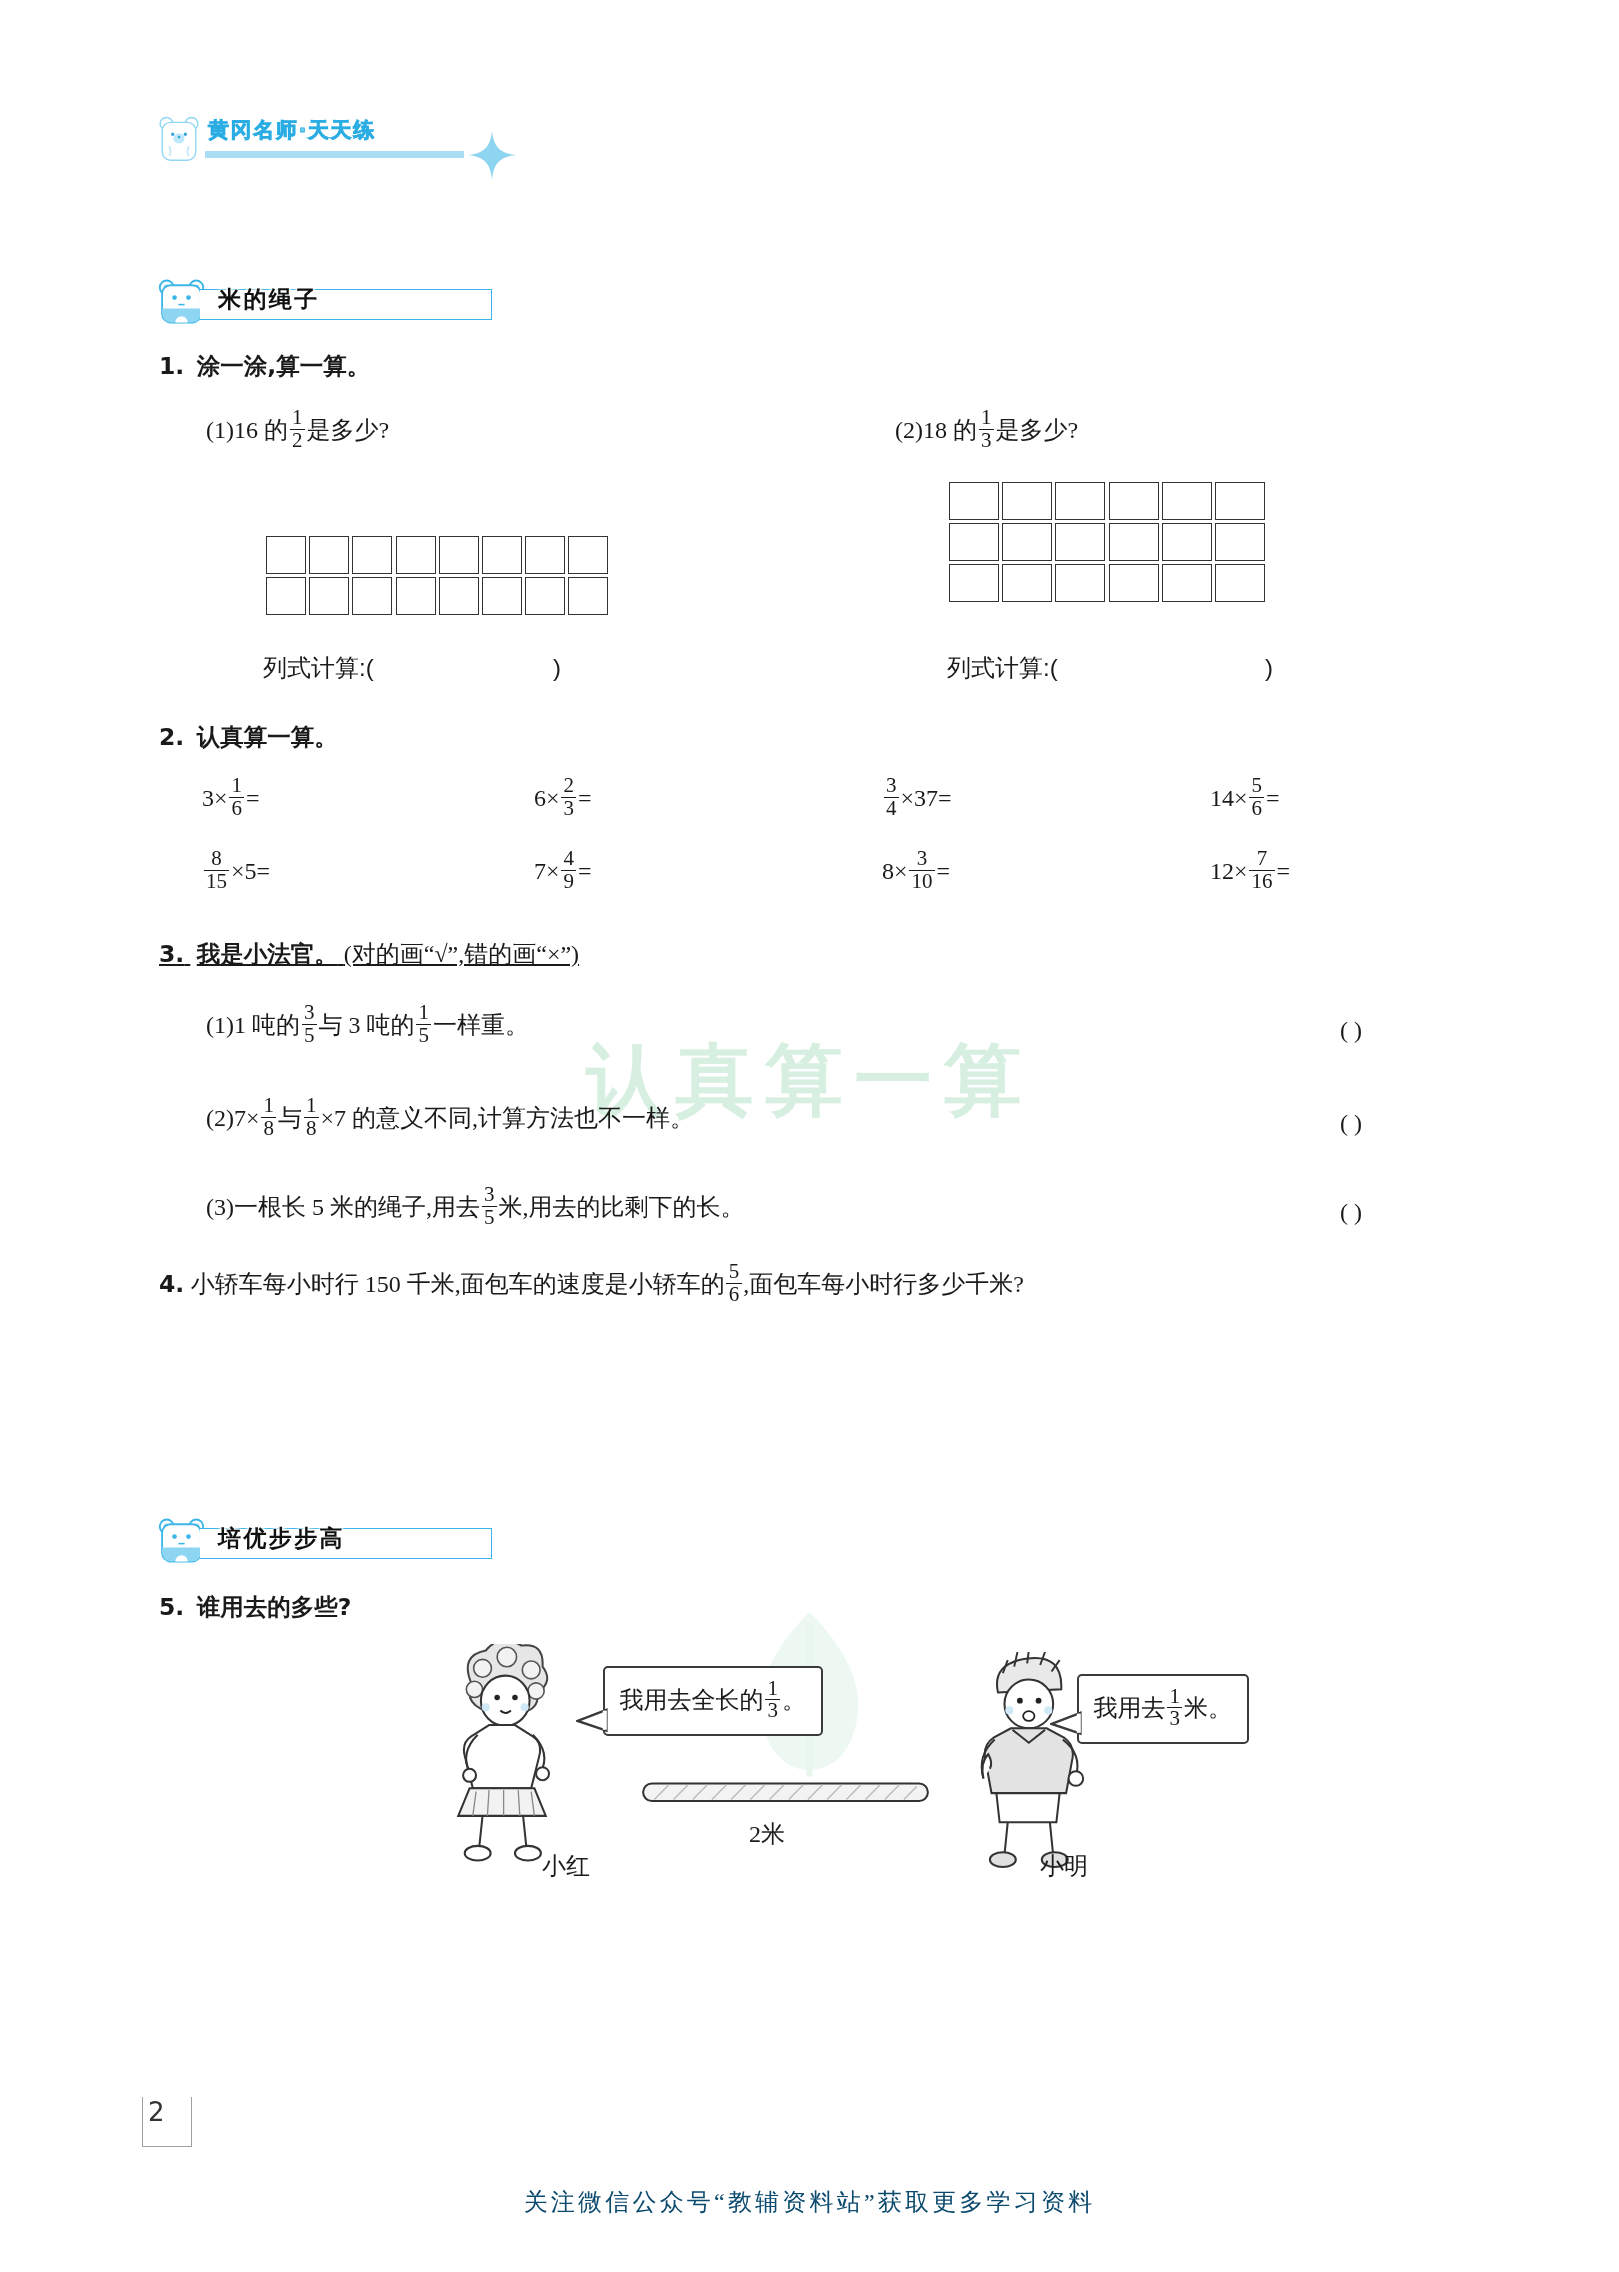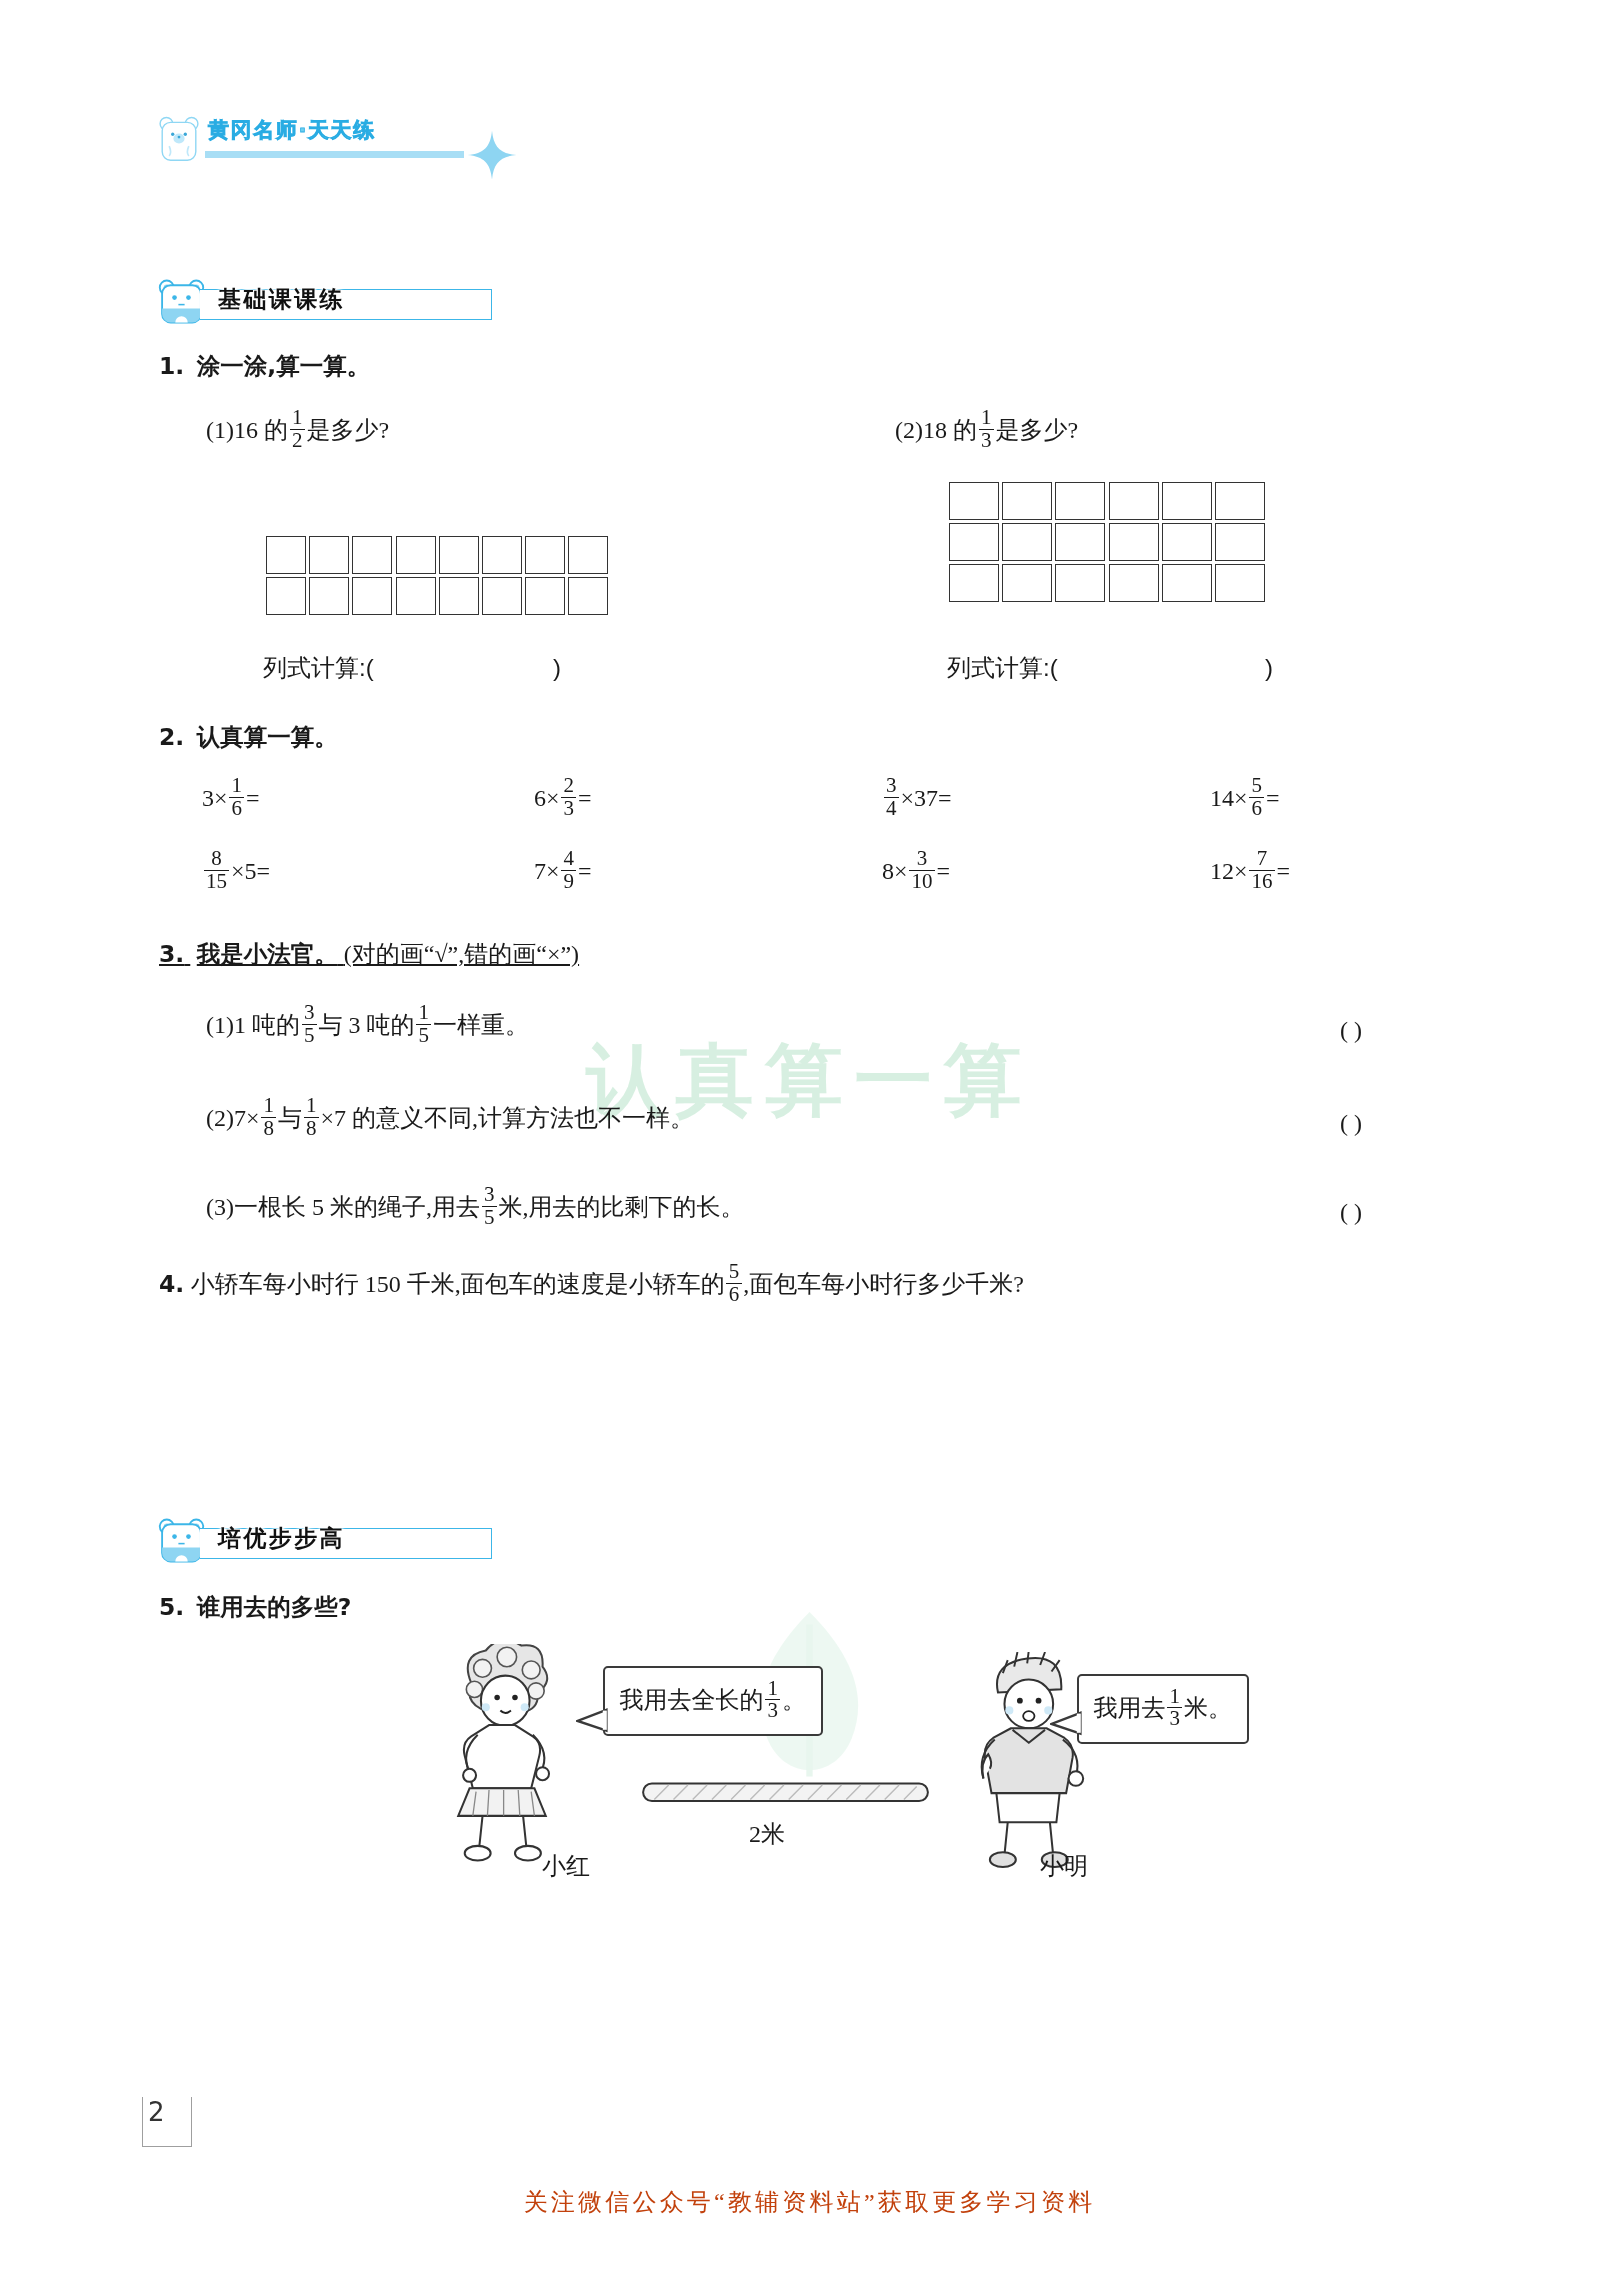--- a/index.html
+++ b/index.html
@@ -95,21 +95,21 @@
   
   .pagenum{
     position:absolute;left:142px;top:2097px;width:50px;height:50px;
     border:1.6px solid #9f9f9f;border-top:none;
     font-family:"DejaVu Sans","Liberation Sans",sans-serif;
     font-size:26px;color:#333;text-align:left;padding-left:4.9px;box-sizing:border-box;
   }
   .footnote{
     position:absolute;left:0;top:2186px;width:1619px;text-align:center;
     font-family:"Liberation Serif","DejaVu Serif",serif;
-    font-size:24px;color:#c2410c;letter-spacing:3.2px;
+    font-size:24px;color:#0c4a6e;letter-spacing:3.2px;
   }
 </style>
 </head>
 <body>
 
 <div class="page">
 
   <div class="wm">
     <div>认真算一算</div>
   </div>
@@ -146,21 +146,21 @@
       <circle cx="49" cy="11" r="4" fill="#8ed5f2"></circle>
       <rect x="5" y="8" width="50" height="48" rx="11" fill="#fff" stroke="#3cb6e8" stroke-width="2.4"></rect>
       <circle cx="21" cy="24" r="3" fill="#3cb6e8"></circle>
       <circle cx="39" cy="24" r="3" fill="#3cb6e8"></circle>
       <path d="M26 33 h8" stroke="#3cb6e8" stroke-width="2"></path>
       <path d="M5 38 h50 v7 a11 11 0 0 1 -11 11 h-28 a11 11 0 0 1 -11 -11 z" fill="#8ed5f2"></path>
       <path d="M22 56 a8 8 0 0 1 16 0 z" fill="#fff"></path>
     </svg>
     <div class="sbandfill" style="width:291px;"></div>
     <div class="sband" style="width:291px;"></div>
-    <div class="slabel">基础课课练</div>
+    <div class="slabel">米的绳子</div>
   </div>
 
   <div class="q" style="left:159px;top:350px;">
     <span class="qnum">1.</span>
     <span class="qcn" style="margin-left:6.5px;">涂一涂,算一算。</span>
   </div>
 
   <div class="q" style="left:206px;top:409px;">
     <span class="body-cn">(1)</span><span class="body-cn">16 的</span><span class="frac"><span class="num">1</span><span class="den">2</span></span><span class="body-cn">是多少?</span>
   </div>

